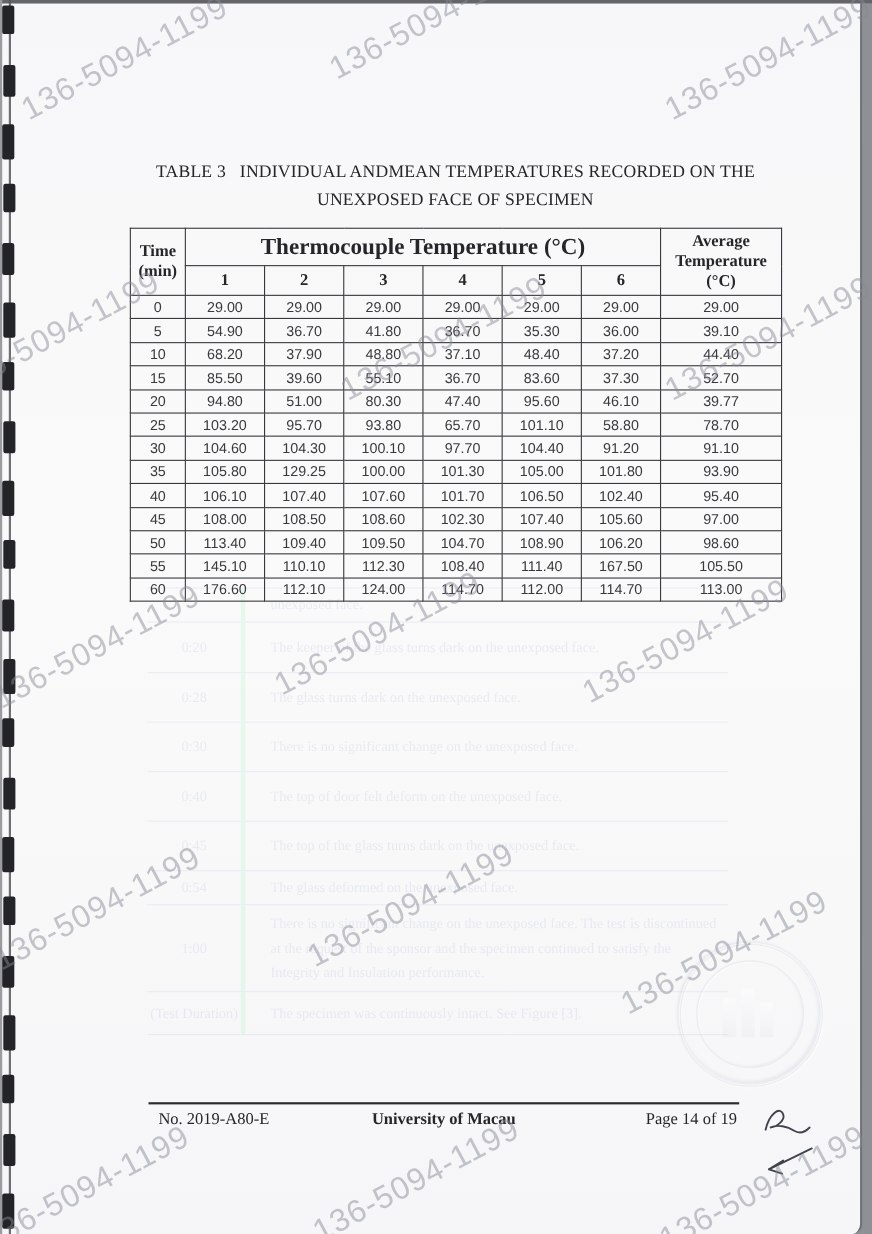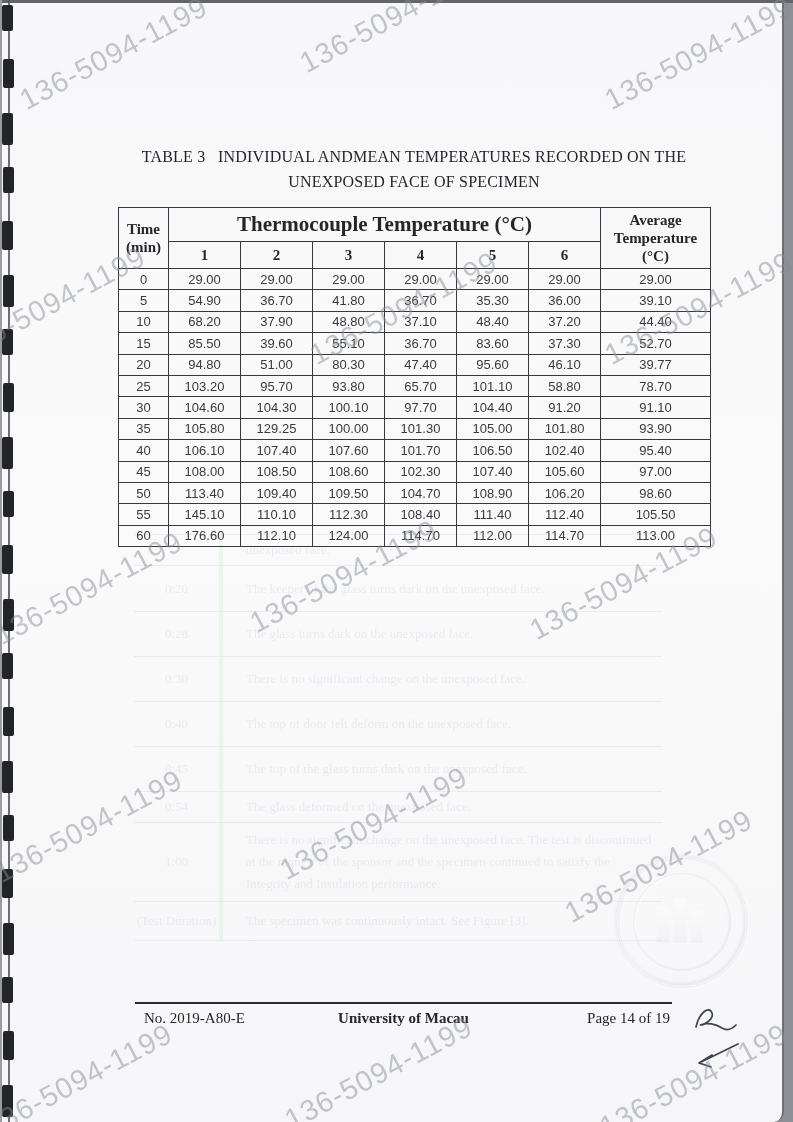--- a/index.html
+++ b/index.html
@@ -308,21 +308,21 @@
         <td>106.20</td>
         <td>98.60</td>
       </tr>
       <tr>
         <td>55</td>
         <td>145.10</td>
         <td>110.10</td>
         <td>112.30</td>
         <td>108.40</td>
         <td>111.40</td>
-        <td>112.40</td>
+        <td>167.50</td>
         <td>105.50</td>
       </tr>
       <tr>
         <td>60</td>
         <td>176.60</td>
         <td>112.10</td>
         <td>124.00</td>
         <td>114.70</td>
         <td>112.00</td>
         <td>114.70</td>

